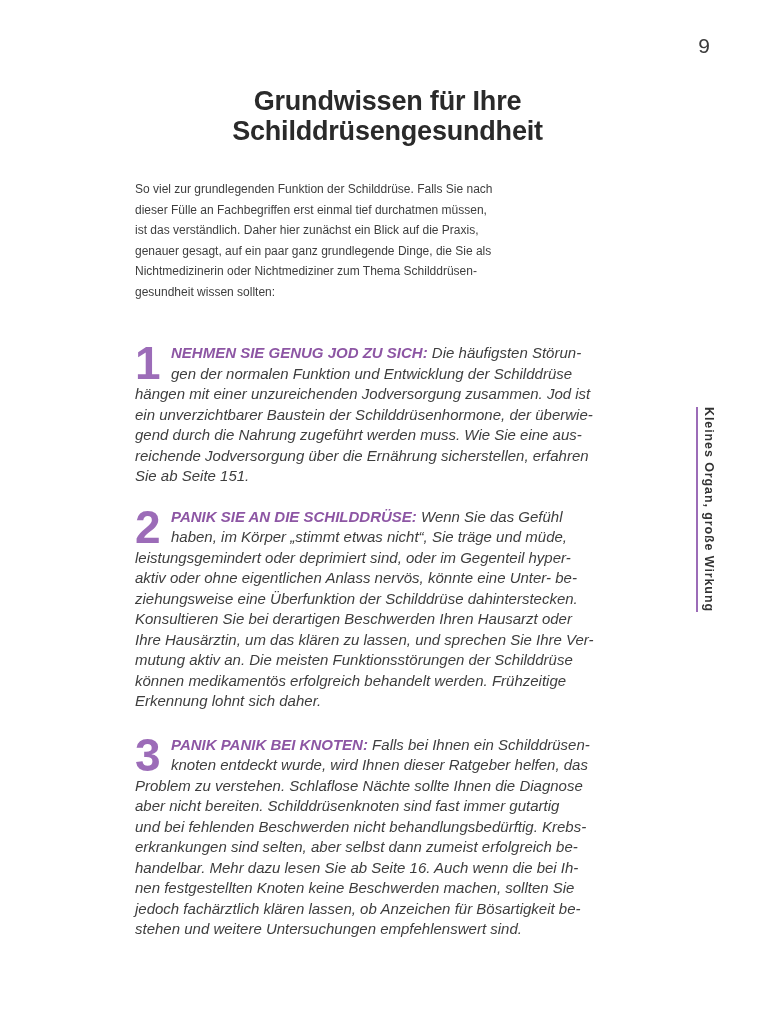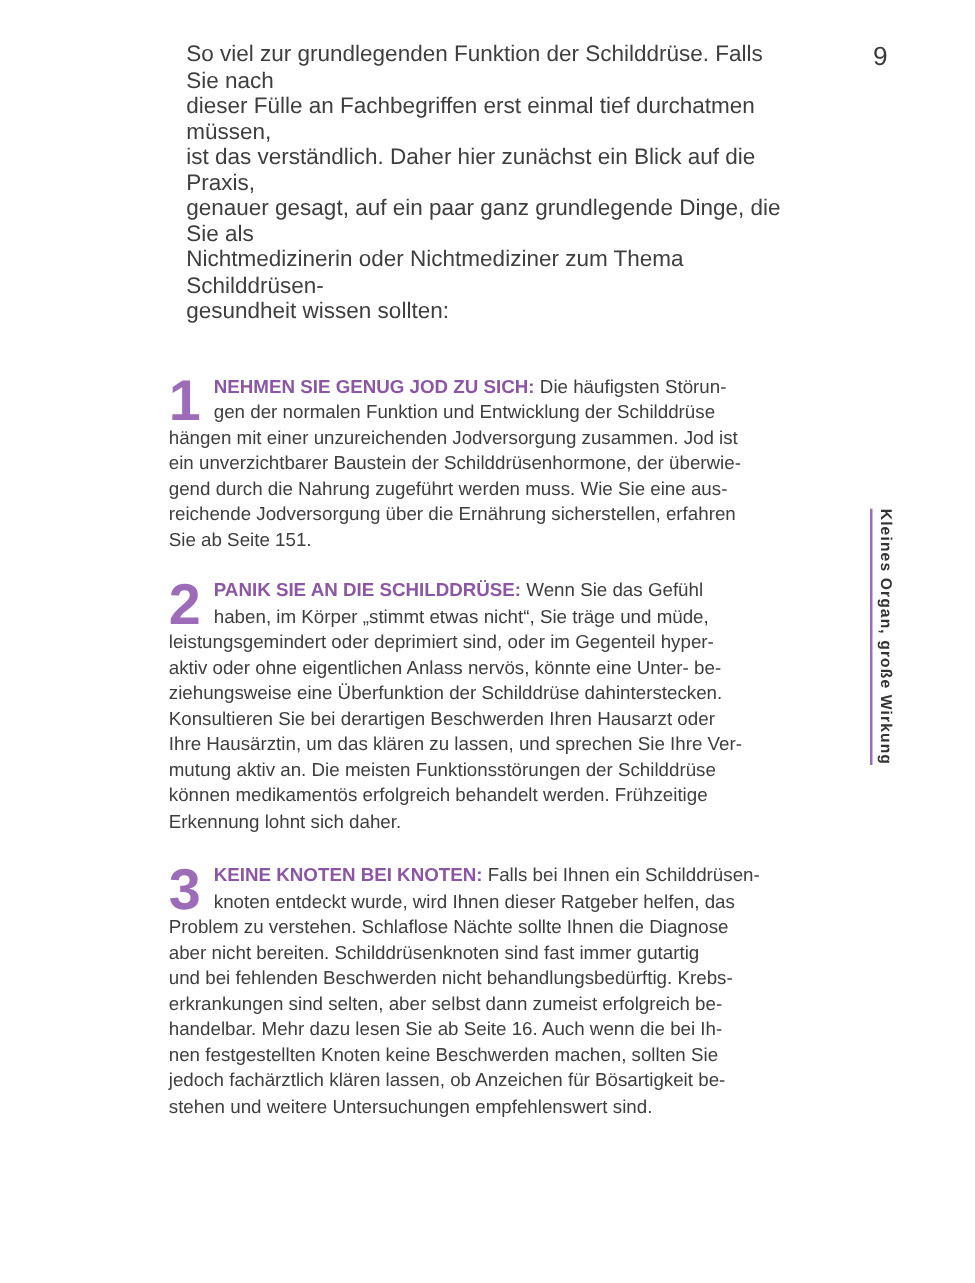--- a/index.html
+++ b/index.html
@@ -37,22 +37,22 @@
     margin:86px 0 0 0;
     text-align:center;
     font-size:27px;
     line-height:30px;
     font-weight:bold;
     letter-spacing:-0.2px;
     color:var(--title-text);
     white-space:pre-line;
   }
   .intro{
-    margin:33px 0 0 14px;
-    font-size:18px;
+    margin:33px 0 0 0;
+    font-size:12px;
     line-height:20.5px;
     white-space:pre-line;
   }
   .item{overflow:visible;}
   .item-1{margin-top:41px;}
   .item-2{margin-top:20px;}
   .item-3{margin-top:23px;}
   .num{
     float:left;
     width:36px;
@@ -60,20 +60,21 @@
     font-size:46px;
     line-height:41px;
     font-weight:bold;
     color:var(--accent-light);
   }
   .item p{
     margin:0;
     font-size:15px;
     line-height:20.5px;
     white-space:pre-line;
+    font-style:italic;
   }
   .item-heading{
     color:var(--accent);
     font-weight:bold;
   }
   .sidebar-tab{
     position:absolute;
     top:407px;
     right:64px;
     writing-mode:vertical-rl;
@@ -88,20 +89,22 @@
 </style>
 </head>
 <body>
 
 <div class="page">
 
   <div class="page-number">9</div>
 
   <div class="content">
 
+    <h1 class="title">Grundwissen für Ihre
+Schilddrüsengesundheit</h1>
 
     <p class="intro">So viel zur grundlegenden Funktion der Schilddrüse. Falls Sie nach
 dieser Fülle an Fachbegriffen erst einmal tief durchatmen müssen,
 ist das verständlich. Daher hier zunächst ein Blick auf die Praxis,
 genauer gesagt, auf ein paar ganz grundlegende Dinge, die Sie als
 Nichtmedizinerin oder Nichtmediziner zum Thema Schilddrüsen-
 gesundheit wissen sollten:</p>
 
     <div class="item item-1">
       <div class="num">1</div>
@@ -123,21 +126,21 @@
 ziehungsweise eine Überfunktion der Schilddrüse dahinterstecken.
 Konsultieren Sie bei derartigen Beschwerden Ihren Hausarzt oder
 Ihre Hausärztin, um das klären zu lassen, und sprechen Sie Ihre Ver-
 mutung aktiv an. Die meisten Funktionsstörungen der Schilddrüse
 können medikamentös erfolgreich behandelt werden. Frühzeitige
 Erkennung lohnt sich daher.</span></p>
     </div>
 
     <div class="item item-3">
       <div class="num">3</div>
-      <p><span class="item-heading">KEINE KNOTEN BEI KNOTEN:</span><span> Falls bei Ihnen ein Schilddrüsen-
+      <p><span class="item-heading">PANIK PANIK BEI KNOTEN:</span><span> Falls bei Ihnen ein Schilddrüsen-
 knoten entdeckt wurde, wird Ihnen dieser Ratgeber helfen, das
 Problem zu verstehen. Schlaflose Nächte sollte Ihnen die Diagnose
 aber nicht bereiten. Schilddrüsenknoten sind fast immer gutartig
 und bei fehlenden Beschwerden nicht behandlungsbedürftig. Krebs-
 erkrankungen sind selten, aber selbst dann zumeist erfolgreich be-
 handelbar. Mehr dazu lesen Sie ab Seite 16. Auch wenn die bei Ih-
 nen festgestellten Knoten keine Beschwerden machen, sollten Sie
 jedoch fachärztlich klären lassen, ob Anzeichen für Bösartigkeit be-
 stehen und weitere Untersuchungen empfehlenswert sind.</span></p>
     </div>

